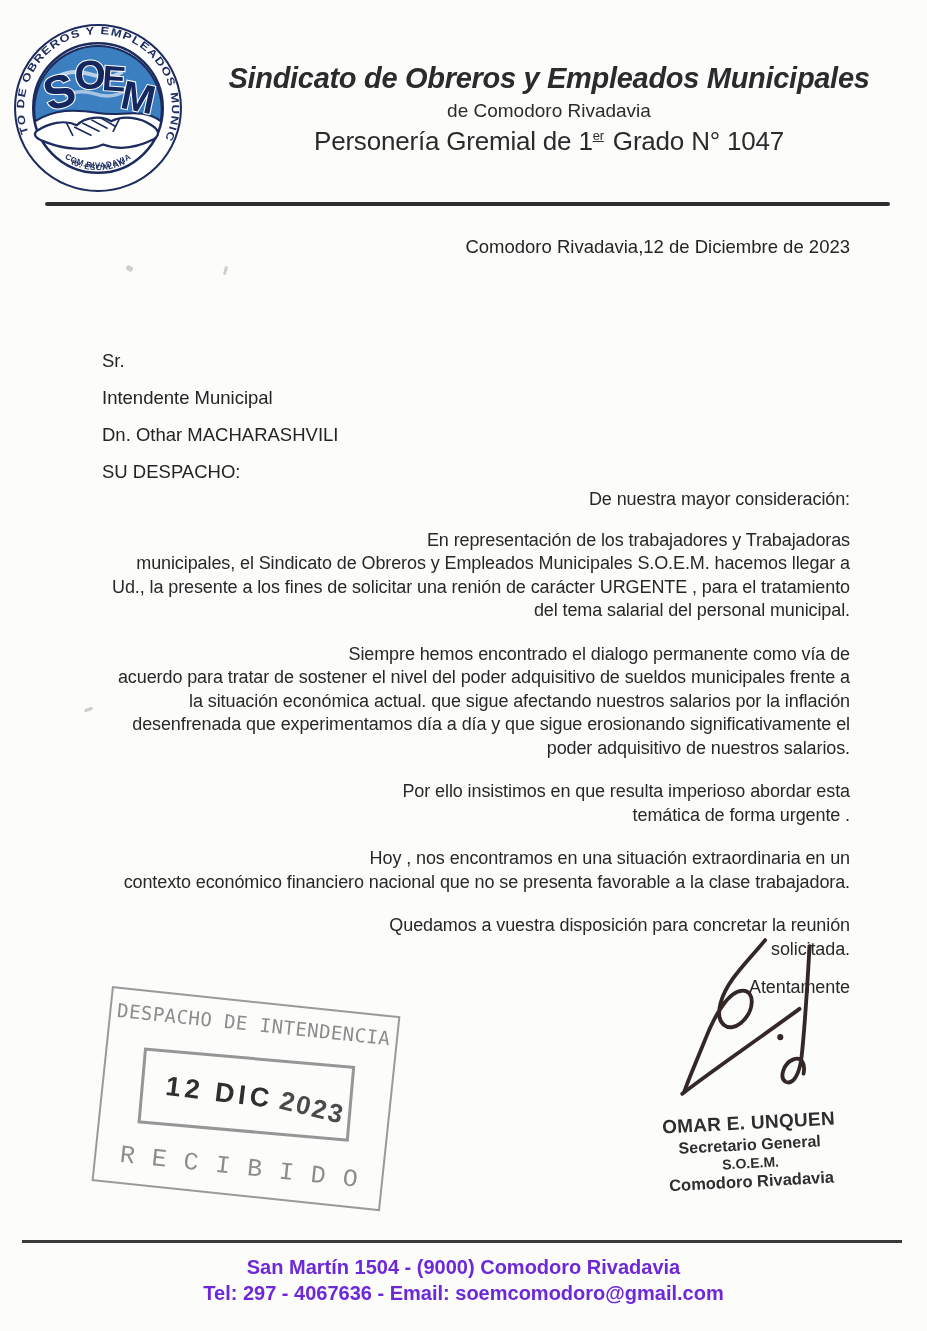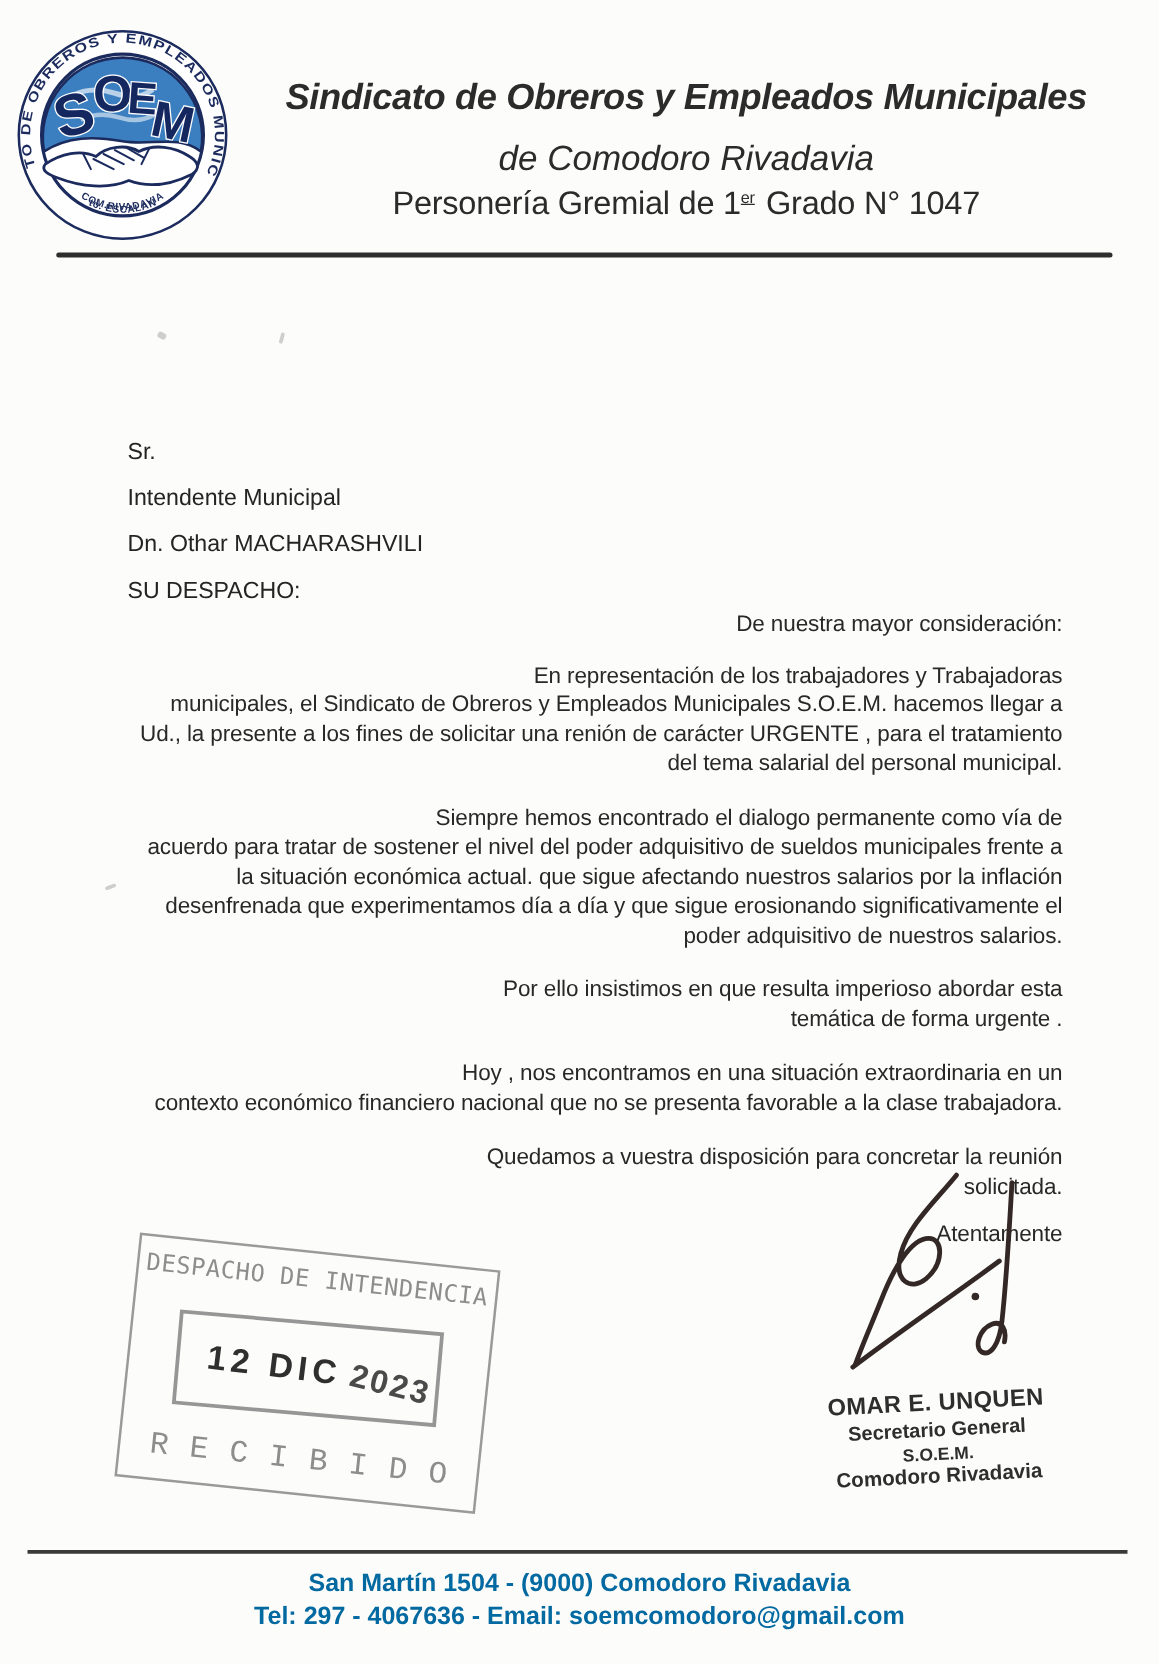--- a/index.html
+++ b/index.html
@@ -12,21 +12,21 @@
     background: #fcfcfa;
     font-family: "Liberation Sans", "DejaVu Sans", sans-serif;
     color: #262626;
     overflow: hidden;
   }
 
   
   .logo-seal { position: absolute; left: 12px; top: 22px; width: 172px; height: 172px; }
   .head-text { position: absolute; left: 225px; top: 60px; width: 648px; text-align: center; color: #2b2b2b; }
   .head-title { font-size: 29px; font-weight: bold; font-style: italic; letter-spacing: -0.3px; line-height: 1.25; }
-  .head-subtitle { font-size: 28px; font-style: italic; margin-top: 15px; line-height: 1.15; }
+  .head-subtitle { font-size: 19px; margin-top: 4px; line-height: 1.15; }
   .head-personeria { font-size: 26px; margin-top: 4px; letter-spacing: -0.2px; }
   .sup-er { display: inline-block; font-size: 0.5em; vertical-align: super; text-decoration: underline; margin-right: 2px; }
   .rule-top { position: absolute; left: 45px; top: 202px; width: 845px; height: 4px; background: #2e2e2e; border-radius: 2px; }
 
   
   .date-line { position: absolute; left: 102px; top: 236px; width: 748px; text-align: right; font-size: 18.5px; color: #242424; }
   .recipient { position: absolute; left: 102px; top: 302px; font-size: 18.5px; color: #242424; margin-top: 47px; }
   .recipient div { line-height: 24px; margin-bottom: 13px; }
   .letter-body { position: absolute; left: 102px; top: 488px; width: 748px; font-size: 18px; line-height: 23.5px; color: #282828; letter-spacing: -0.1px; }
   .letter-body p { margin: 0 0 20px 0; text-align: right; }
@@ -54,21 +54,21 @@
   
   .signature-svg { position: absolute; left: 676px; top: 928px; width: 152px; height: 192px; }
   .sig-block { position: absolute; left: 638px; top: 1112px; width: 224px; text-align: center; transform: rotate(-3deg); color: #2e2e2e; font-weight: bold; }
   .sig-name { font-size: 19px; letter-spacing: 0.3px; }
   .sig-role { font-size: 16px; margin-top: 2px; }
   .sig-org { font-size: 14px; margin-top: 1px; }
   .sig-place { font-size: 16.5px; margin-top: 1px; }
 
   
   .rule-bottom { position: absolute; left: 22px; top: 1240px; width: 880px; height: 3px; background: #3a3a3a; }
-  .footer-text { position: absolute; left: 0; top: 1254px; width: 927px; text-align: center; font-weight: bold; color: #0369a1; font-size: 20px; line-height: 26px; }
+  .footer-text { position: absolute; left: 0; top: 1254px; width: 927px; text-align: center; font-weight: bold; color: #6d28d9; font-size: 20px; line-height: 26px; }
 
   
   .speck { position: absolute; background: #a8a8a8; opacity: 0.55; border-radius: 2px; }
   .speck1 { left: 126px; top: 266px; width: 7px; height: 5px; transform: rotate(30deg); }
   .speck2 { left: 224px; top: 266px; width: 3px; height: 9px; transform: rotate(15deg); }
   .speck3 { left: 84px; top: 708px; width: 9px; height: 3px; transform: rotate(-20deg); }
 
   .seal-ring-text { font-size: 10.5px; font-weight: bold; fill: #1c2b5e; letter-spacing: 1px; }
   .seal-small { font-size: 8px; font-weight: bold; fill: #1c2b5e; letter-spacing: 0.5px; }
   .soem-letter { fill: #15275f; stroke: #ffffff; stroke-width: 2px; paint-order: stroke; font-weight: bold; }
@@ -109,20 +109,21 @@
   </svg>
 
   <div class="head-text">
     <div class="head-title">Sindicato de Obreros y Empleados Municipales</div>
     <div class="head-subtitle">de Comodoro Rivadavia</div>
     <div class="head-personeria"><span>Personería Gremial de 1</span><span class="sup-er">er</span><span> Grado N° 1047</span></div>
   </div>
 
   <div class="rule-top"></div>
 
+  <div class="date-line">Comodoro Rivadavia,12 de Diciembre de 2023</div>
 
   <div class="recipient">
     <div>Sr.</div>
     <div>Intendente Municipal</div>
     <div>Dn. Othar MACHARASHVILI</div>
     <div>SU DESPACHO:</div>
   </div>
 
   <div class="letter-body">
     <p class="salutation">De nuestra mayor consideración:</p>

